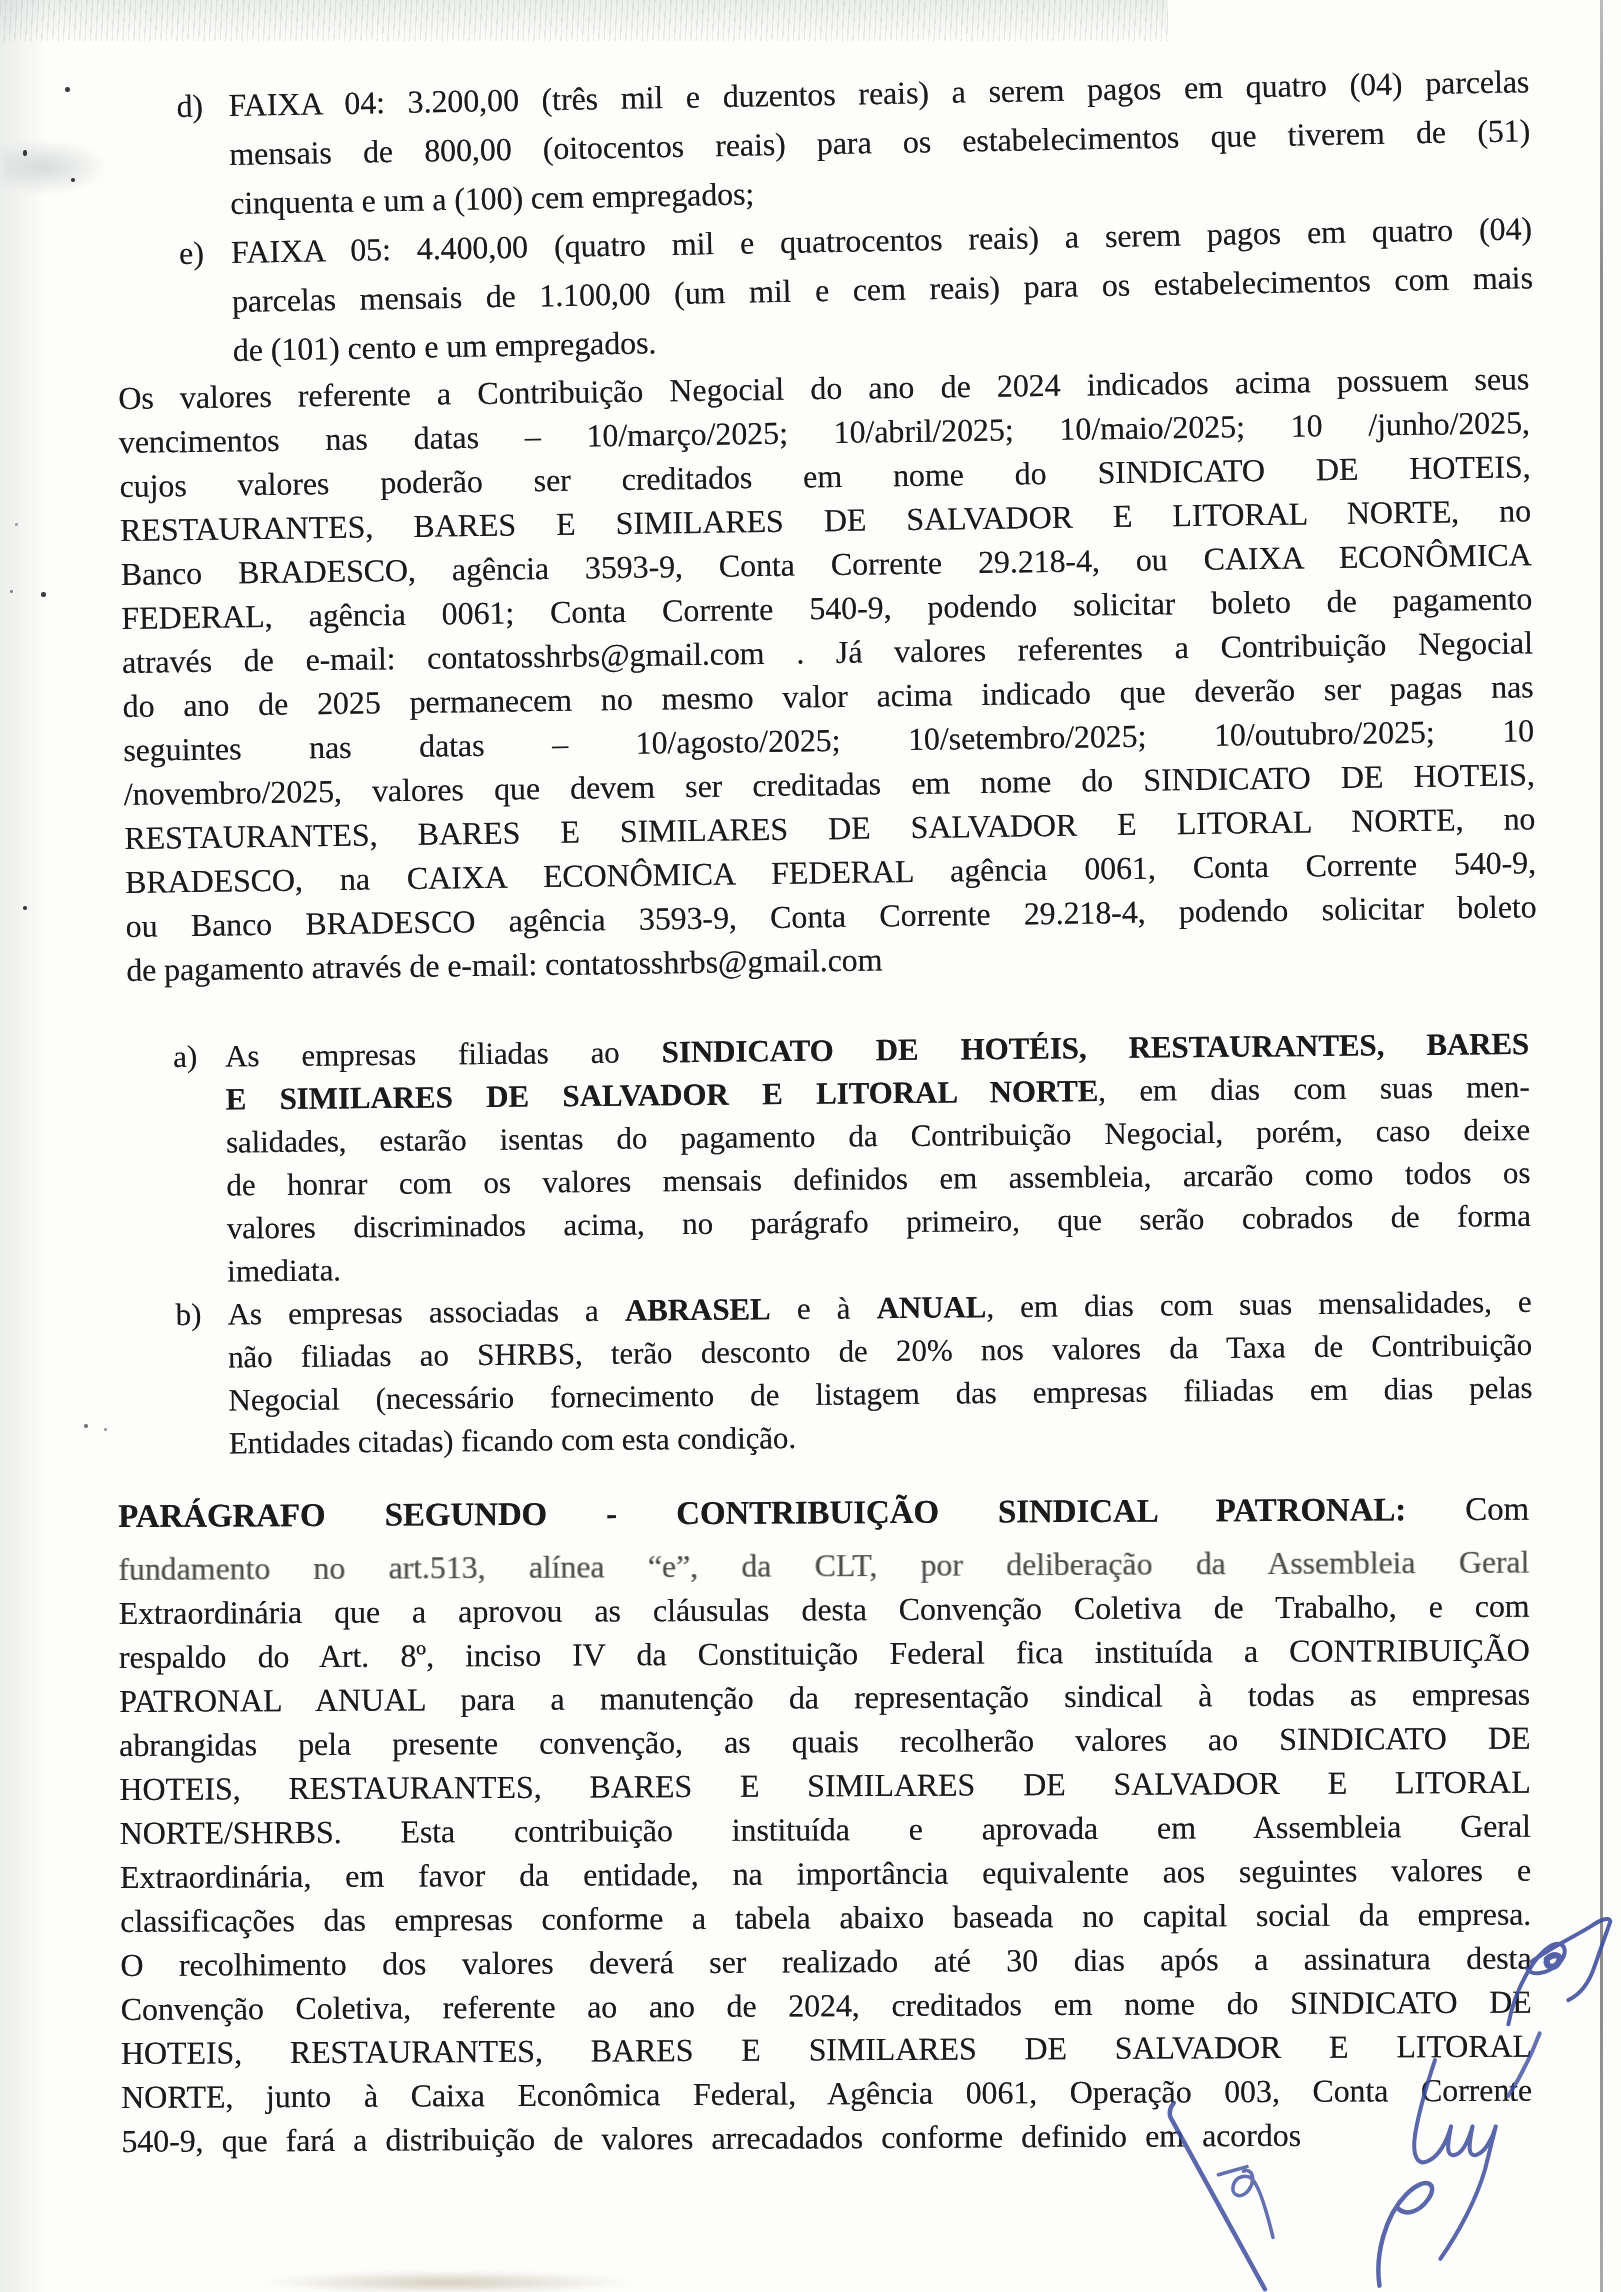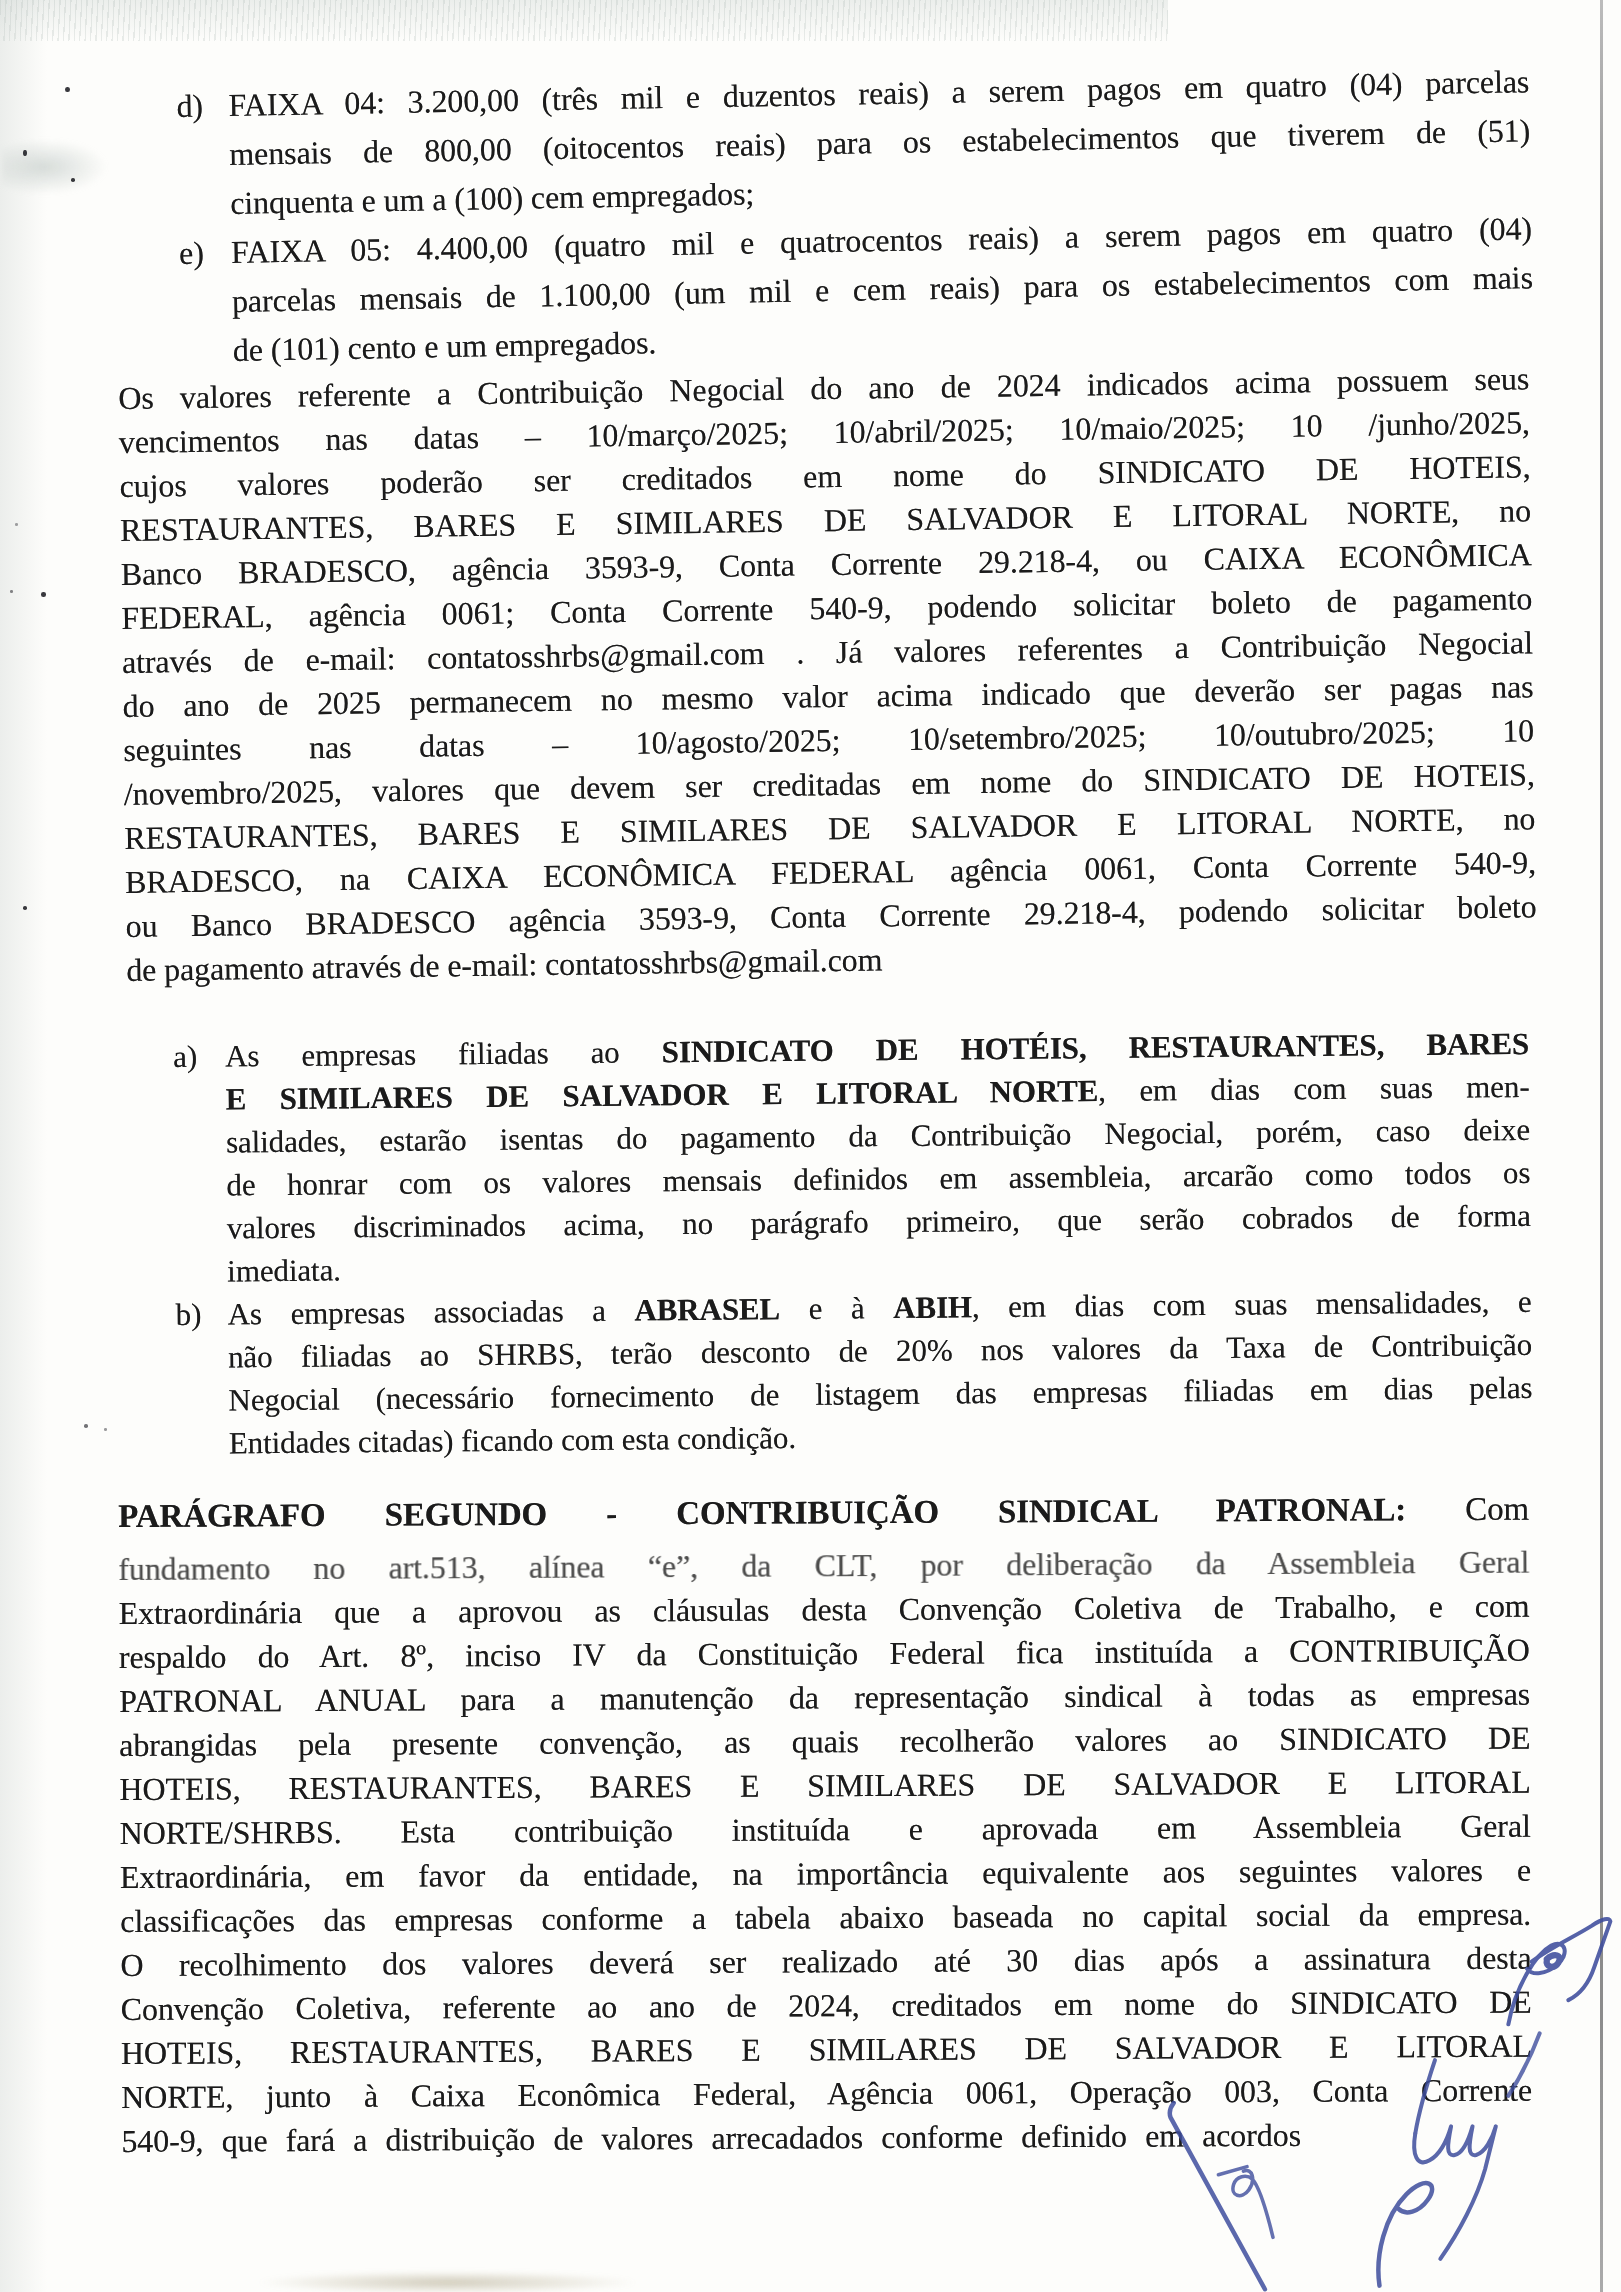--- a/index.html
+++ b/index.html
@@ -121,21 +121,21 @@
             <div class="tline j"><b>E SIMILARES DE SALVADOR E LITORAL NORTE</b><span>, em dias com suas men-</span></div>
             <div class="tline j"><span>salidades, estarão isentas do pagamento da Contribuição Negocial, porém, caso deixe</span></div>
             <div class="tline j"><span>de honrar com os valores mensais definidos em assembleia, arcarão como todos os</span></div>
             <div class="tline j"><span>valores discriminados acima, no parágrafo primeiro, que serão cobrados de forma</span></div>
             <div class="tline"><span>imediata.</span></div>
           </div>
         </div>
         <div class="clause">
           <span class="marker">b)</span>
           <div class="clines">
-            <div class="tline j"><span>As empresas associadas a </span><b>ABRASEL</b><span> e à </span><b>ABIH</b><span>, em dias com suas mensalidades, e</span></div>
+            <div class="tline j"><span>As empresas associadas a </span><b>ABRASEL</b><span> e à </span><b>ANUAL</b><span>, em dias com suas mensalidades, e</span></div>
             <div class="tline j"><span>não filiadas ao SHRBS, terão desconto de 20% nos valores da Taxa de Contribuição</span></div>
             <div class="tline j"><span>Negocial (necessário fornecimento de listagem das empresas filiadas em dias pelas</span></div>
             <div class="tline"><span>Entidades citadas) ficando com esta condição.</span></div>
           </div>
         </div>
       </div>
     <div class="block para-segundo">
         <div class="tline j heading"><b>PARÁGRAFO SEGUNDO - CONTRIBUIÇÃO SINDICAL PATRONAL:</b><span> Com</span></div>
         <div class="tline j faint"><span>fundamento no art.513, alínea “e”, da CLT, por deliberação da Assembleia Geral</span></div>
         <div class="tline j"><span>Extraordinária que a aprovou as cláusulas desta Convenção Coletiva de Trabalho, e com</span></div>

